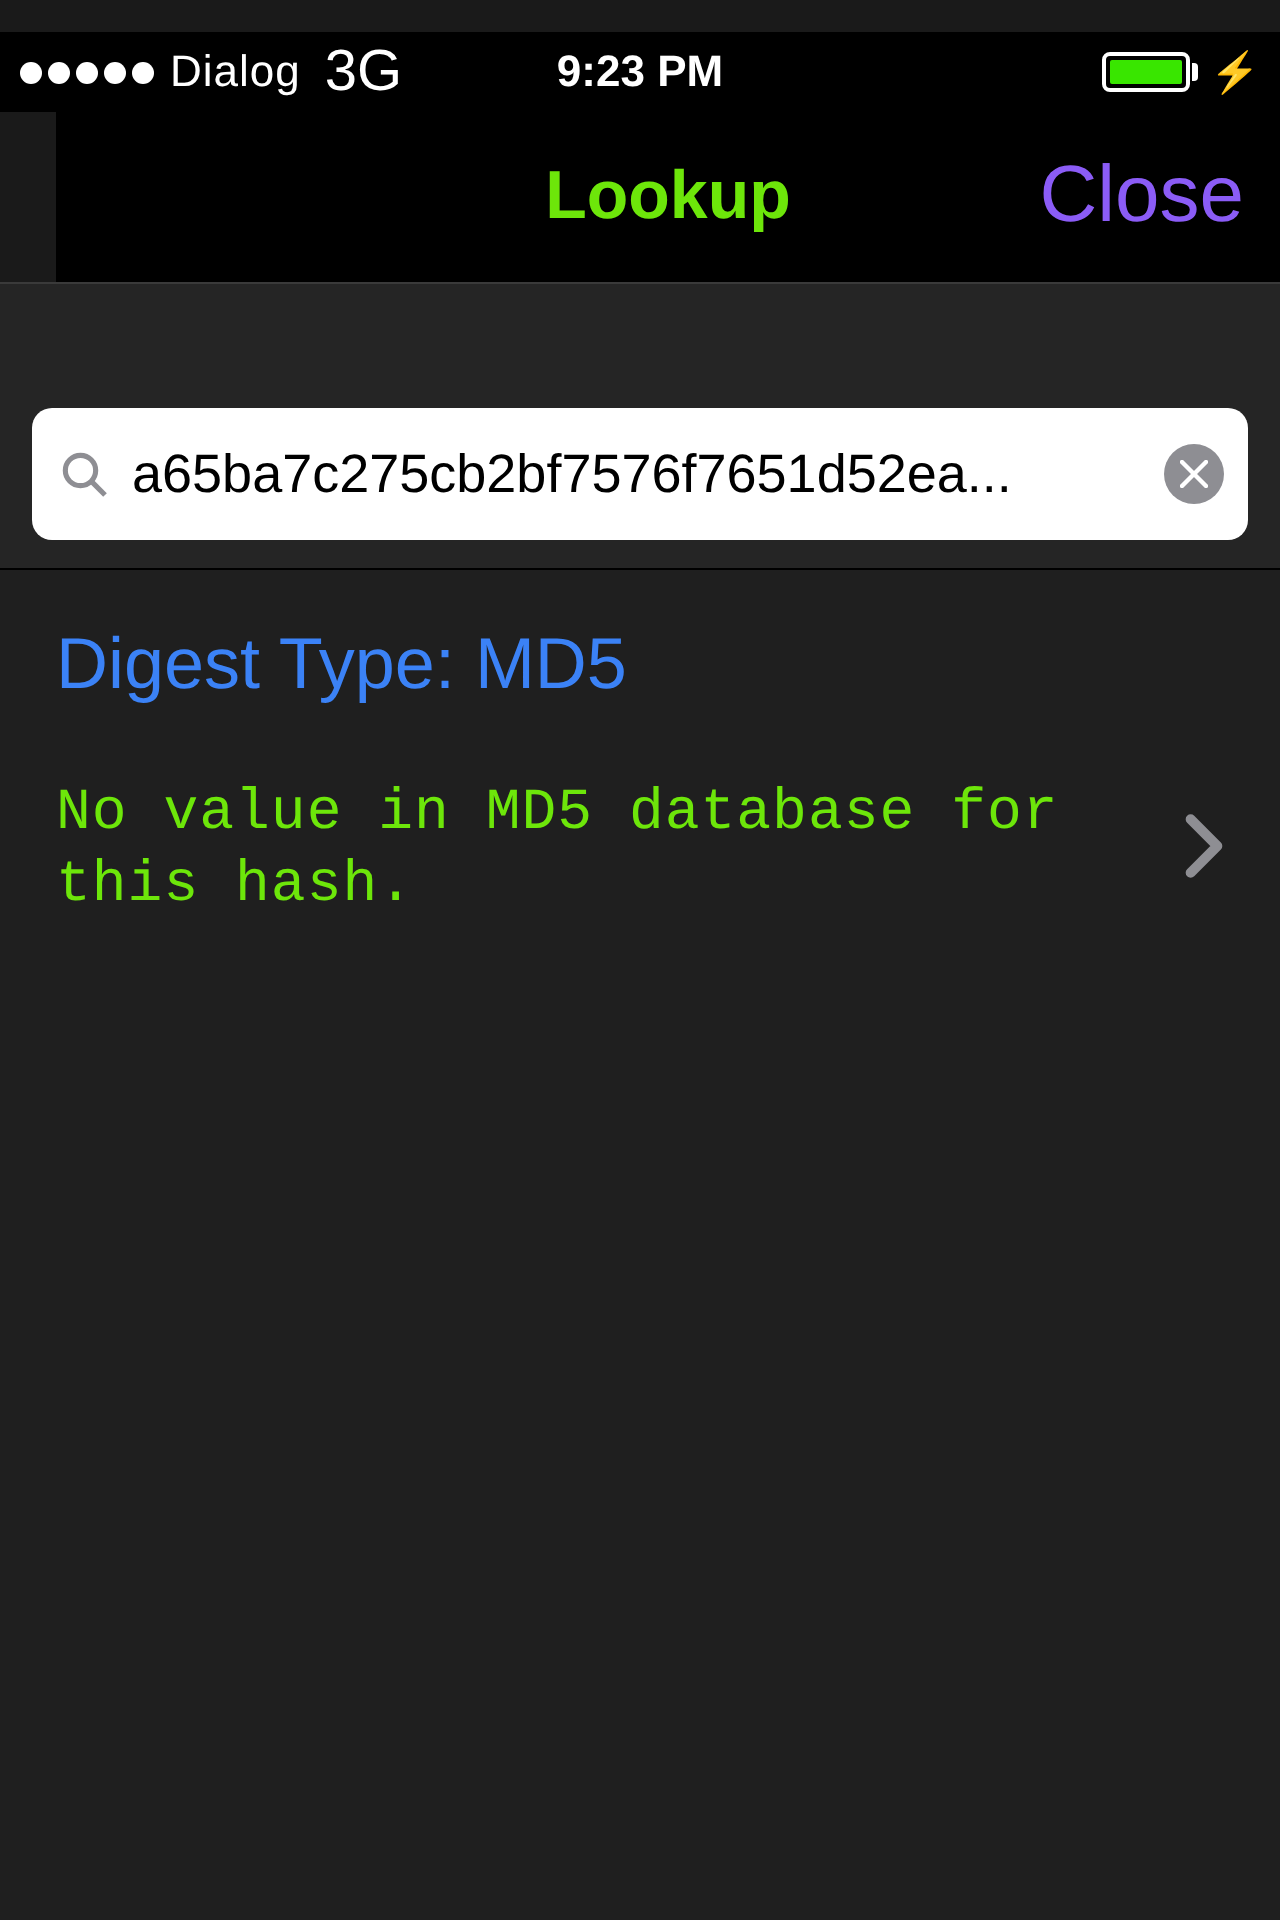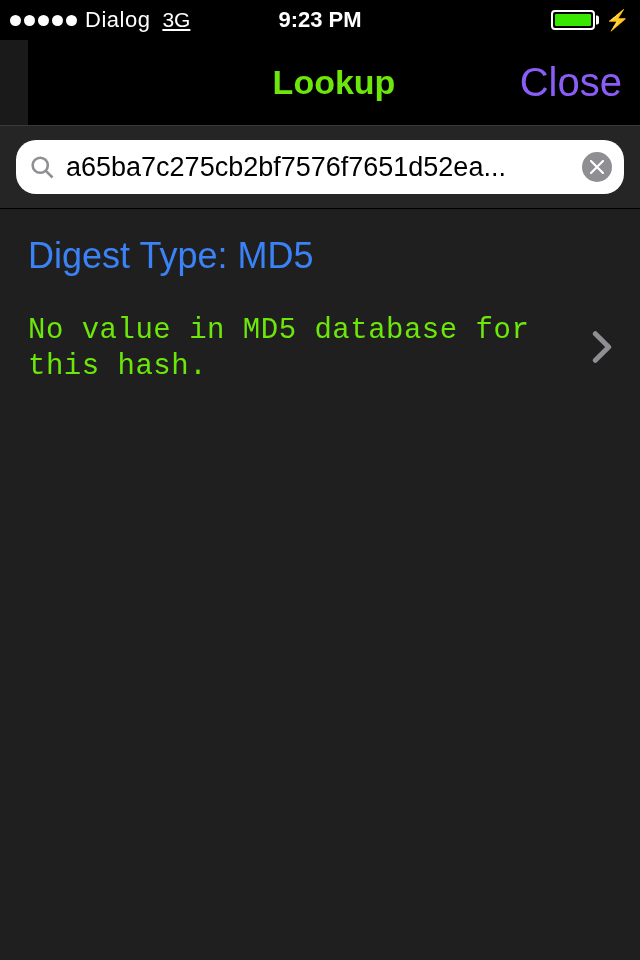--- a/index.html
+++ b/index.html
@@ -14,39 +14,40 @@
     .status-bar {
       height: 40px;
       background: #000;
       display: flex;
       align-items: center;
       padding: 0 10px;
       font-size: 22px;
       font-weight: 500;
       color: #fff;
       position: relative;
+      margin-top: 16px;
     }
     .status-left {
       display: flex;
       align-items: center;
       gap: 8px;
     }
     .signal-dots {
       display: flex;
       gap: 3px;
       align-items: center;
     }
     .signal-dots .dot {
       width: 11px;
       height: 11px;
       border-radius: 50%;
       background: #fff;
     }
     .carrier { font-size: 22px; letter-spacing: 0.5px; }
-    .network { font-size: 21px; margin-left: 4px; text-decoration: underline; }
+    .network { font-size: 29px; margin-left: 4px; }
     .status-time {
       position: absolute;
       left: 50%;
       transform: translateX(-50%);
       font-weight: 600;
       font-size: 22px;
     }
     .status-right {
       margin-left: auto;
       display: flex;
@@ -111,26 +112,27 @@
 
     
     .search-container {
       background: #252525;
       padding: 14px 16px;
       border-top: 1px solid #3a3a3a;
       border-bottom: 1px solid #000;
     }
     .search-field {
       background: #fff;
-      border-radius: 20px;
-      height: 54px;
+      border-radius: 10px;
+      height: 66px;
       display: flex;
       align-items: center;
       padding: 0 12px;
       gap: 10px;
+      margin-top: 48px;
     }
     .search-icon-svg {
       width: 28px;
       height: 28px;
       flex-shrink: 0;
     }
     .search-text {
       flex: 1;
       color: #000;
       font-size: 27px;

